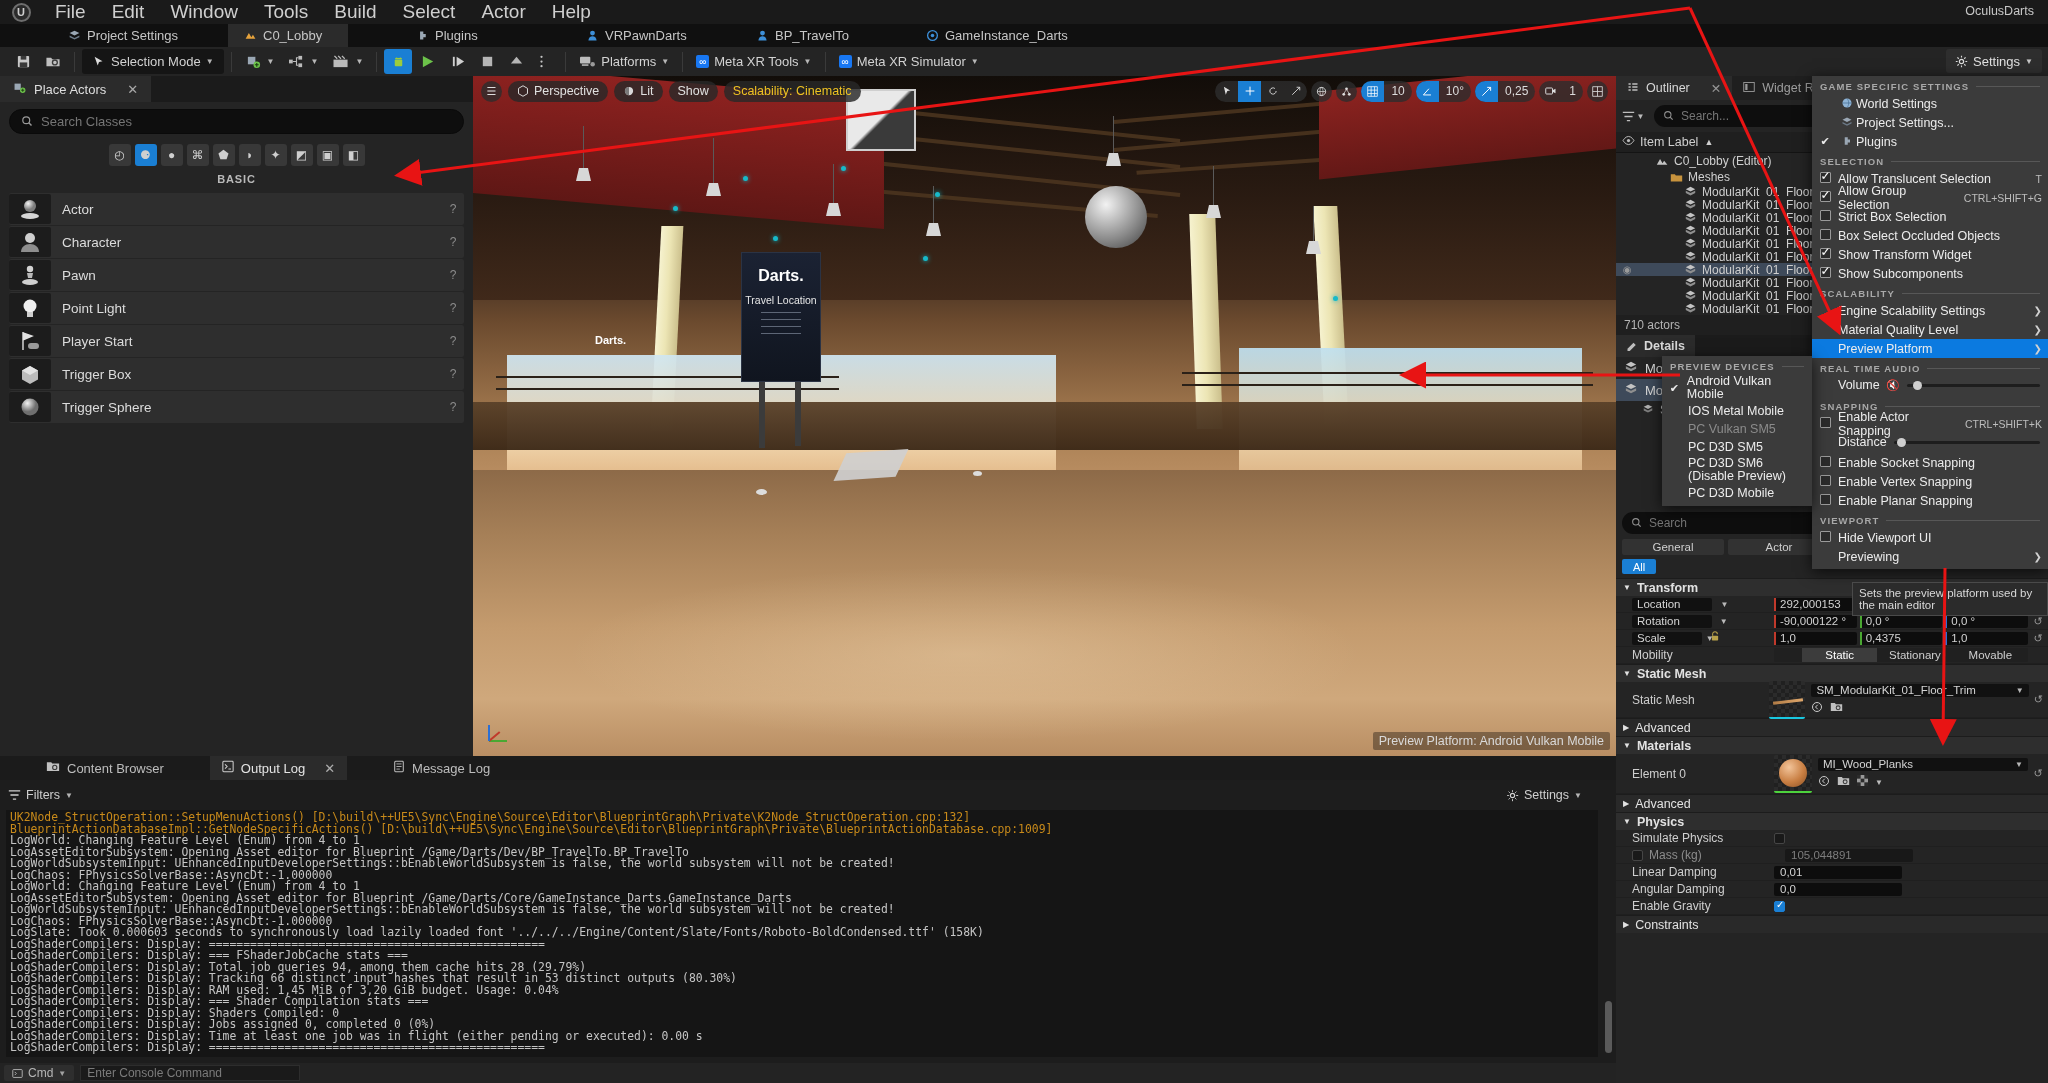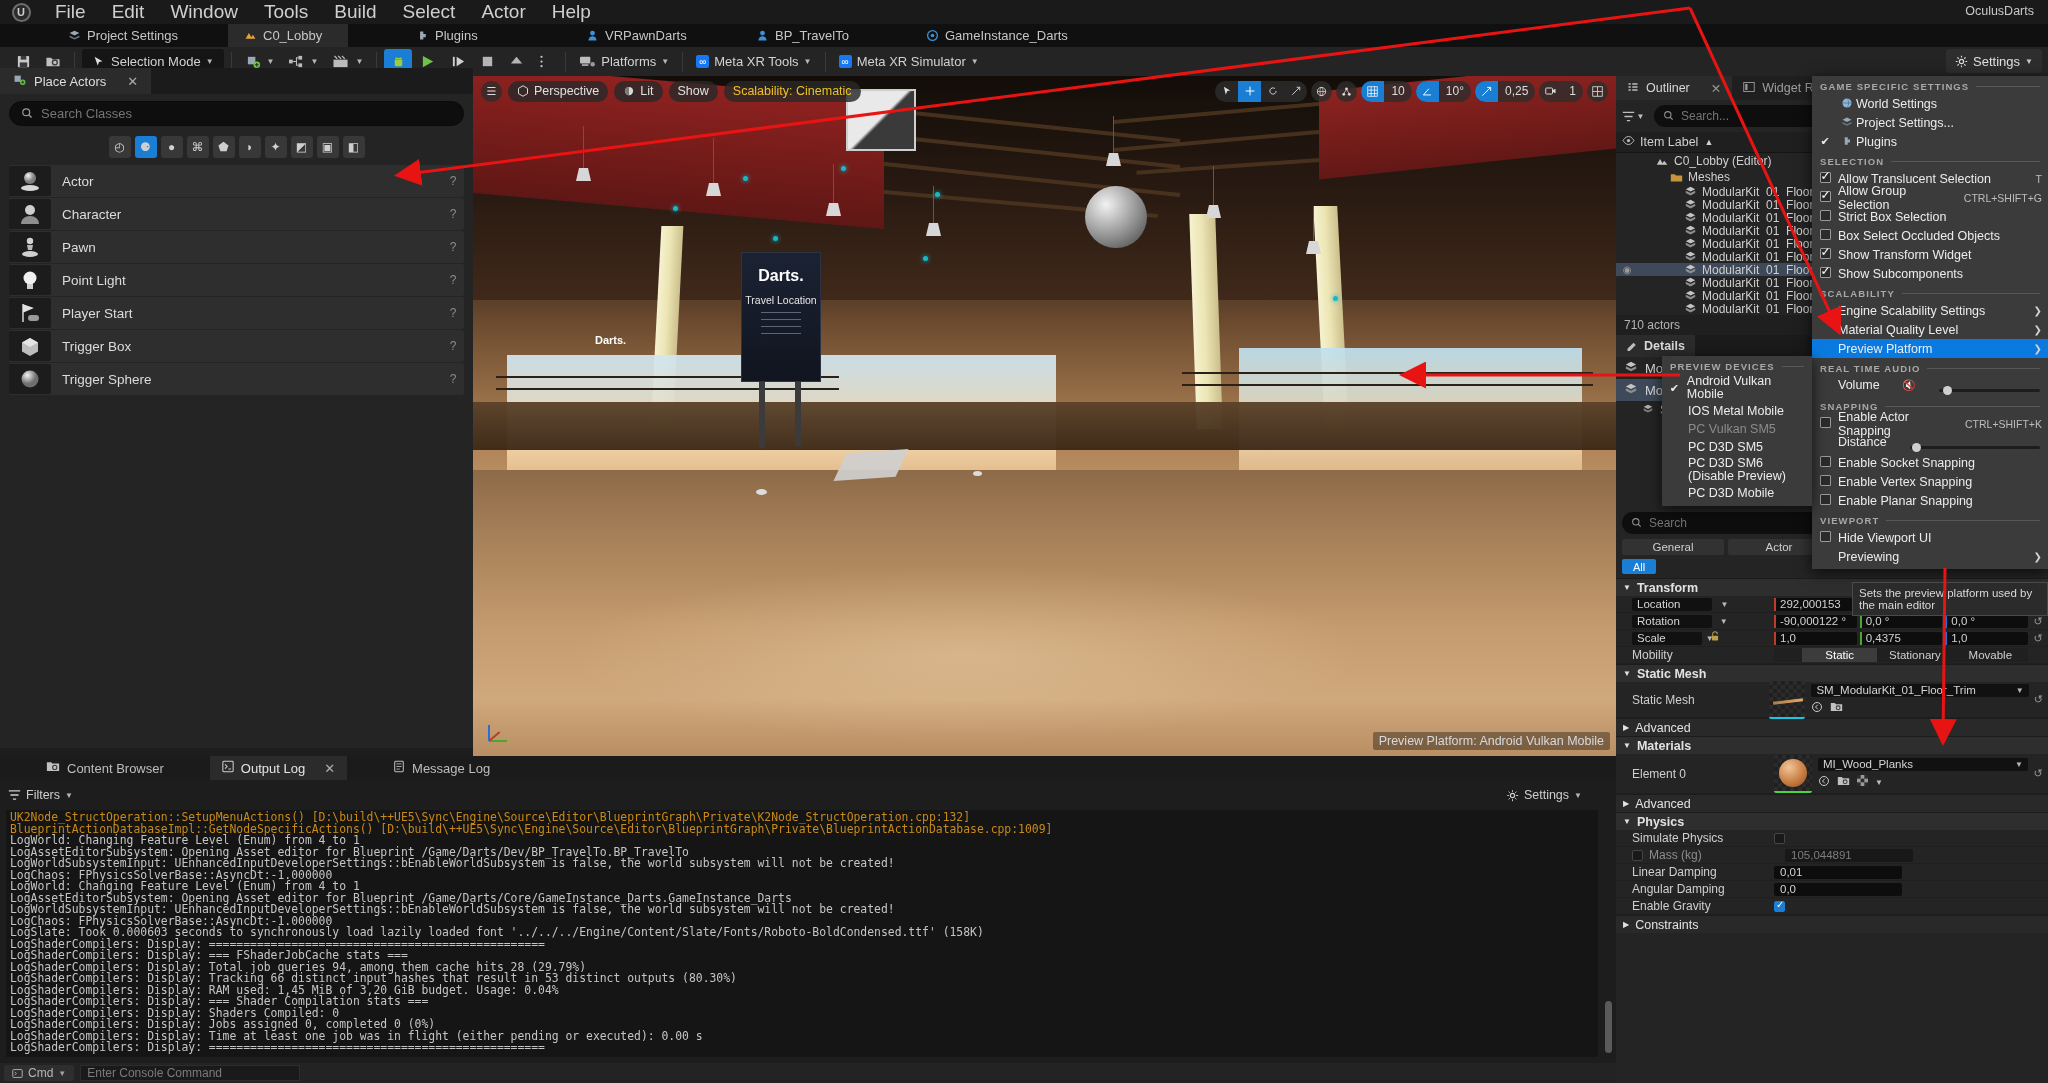--- a/index.html
+++ b/index.html
@@ -22,21 +22,21 @@
 
   
   .toolbar { position:absolute; left:0; top:47px; width:2048px; height:29px; background:#242424; display:flex; align-items:center; }
   .tb-btn { height:25px; min-width:26px; display:flex; align-items:center; gap:5px; padding:0 6px; margin:0 1px; border-radius:3px; font-size:13px; color:#d2d2d2;}
   .tb-sep { width:1px; height:20px; background:#3a3a3a; margin:0 6px; }
   .tb-dark { background:#151515; border-radius:3px; }
   .tb-blue { background:#1a7fd4; }
   .caret { font-size:8px; opacity:.85; }
 
   
-  .lpanel { position:absolute; left:0; top:68px; width:473px; height:680px; background:#242424; }
+  .lpanel { position:absolute; left:0; top:76px; width:473px; height:680px; background:#242424; }
   .panel-tabbar { height:26px; background:#1b1b1b; display:flex; align-items:flex-end; }
   .panel-tab { height:26px; display:flex; align-items:center; gap:7px; padding:0 13px; font-size:13px; background:#2b2b2b; color:#dedede;}
   .panel-tab .x { margin-left:14px; opacity:.7; font-size:13px;}
   .searchbox { margin:7px 9px; height:25px; background:#0e0e0e; border:1px solid #0a0a0a; border-radius:13px; display:flex; align-items:center; gap:8px; padding:0 11px; }
   .searchbox input { background:transparent; border:0; outline:0; color:#bdbdbd; font-size:13px; width:100%; font-family:inherit;}
   .cat-row { display:flex; justify-content:center; gap:4px; padding:3px 0 6px; }
   .cat-btn { width:22px; height:22px; border-radius:3px; background:#383838; display:flex; align-items:center; justify-content:center; font-size:12px; color:#cfcfcf;}
   .cat-btn.sel { background:#1a7fd4; }
   .basic-lbl { text-align:center; font-size:11px; letter-spacing:.9px; color:#b9b9b9; font-weight:bold; padding:1px 0 7px;}
   .actor-row { height:32px; display:flex; align-items:center; background:#2e2e2e; margin:1px 9px 1px 9px; border-radius:2px; }
@@ -159,21 +159,21 @@
   .dd-sec .rule { flex:1; height:1px; background:#575757;}
   .dd-item { height:19px; display:flex; align-items:center; font-size:12.5px; color:#ececec; padding-right:6px;}
   .dd-item.hl { background:#0b7ae0; }
   .dd-item .lead { width:26px; text-align:center; font-size:11px;}
   .dd-item .ic { width:18px; text-align:center; font-size:11px;}
   .dd-item .lbl { flex:1; }
   .dd-item .sc { font-size:10.5px; color:#bdbdbd; padding-left:8px;}
   .dd-item .arrow { font-size:10px; color:#d2d2d2; }
   .dd-chk { width:11px; height:11px; border:1px solid #9a9a9a; background:#2b2b2b; border-radius:1px; display:inline-block; position:relative;}
   .dd-chk.on::after { content:"✓"; position:absolute; left:0px; top:-4px; font-size:12px; color:#fff;}
-  .dd-slider { display:flex; align-items:flex-end; gap:23px; padding:2px 8px 4px 26px;}
+  .dd-slider { display:flex; align-items:center; gap:7px; padding:2px 8px 4px 26px;}
   .dd-slider .nm { font-size:12.5px; color:#ececec;}
   .dd-slider .track { flex:1; height:3px; background:#1d1d1d; border-radius:2px; position:relative;}
   .dd-slider .knob { position:absolute; left:0; top:-3px; width:9px;height:9px;border-radius:50%;background:#cfcfcf;}
   .tooltip { position:absolute; left:1852px; top:582px; width:196px; min-height:22px; background:#2b2b2b; border:1px solid #4a4a4a;
       font-size:11.5px; color:#d8d8d8; padding:4px 6px; z-index:60; }
 
   
   .submenu { position:absolute; left:1662px; top:356px; width:150px; background:#3b3b3b; box-shadow:0 3px 14px rgba(0,0,0,.7); z-index:50; padding-bottom:4px;}
   .sm-item { min-height:18px; display:flex; align-items:center; font-size:12.5px; color:#ececec; padding:1px 6px 1px 0;}
   .sm-item.dis { color:#8b8b8b; }
@@ -408,20 +408,21 @@
         <div class="cat-btn sel">⚈</div>
         <div class="cat-btn">●</div>
         <div class="cat-btn">⌘</div>
         <div class="cat-btn">⬟</div>
         <div class="cat-btn">◗</div>
         <div class="cat-btn">✦</div>
         <div class="cat-btn">◩</div>
         <div class="cat-btn">▣</div>
         <div class="cat-btn">◧</div>
       </div>
+    <div class="basic-lbl">BASIC</div>
     <div id="actor-list">
         <div class="actor-row">
           <div class="actor-thumb">
             <svg width="26" height="22" viewBox="0 0 26 22">
               <circle cx="13" cy="8" r="6" fill="url(#g1)"></circle>
               <ellipse cx="13" cy="18" rx="9" ry="3" fill="#d6d6d6"></ellipse>
               <defs>
                 <radialGradient id="g1" cx="35%" cy="30%">
                   <stop offset="0" stop-color="#f4f4f4"></stop>
                   <stop offset="1" stop-color="#7d7d7d"></stop>

